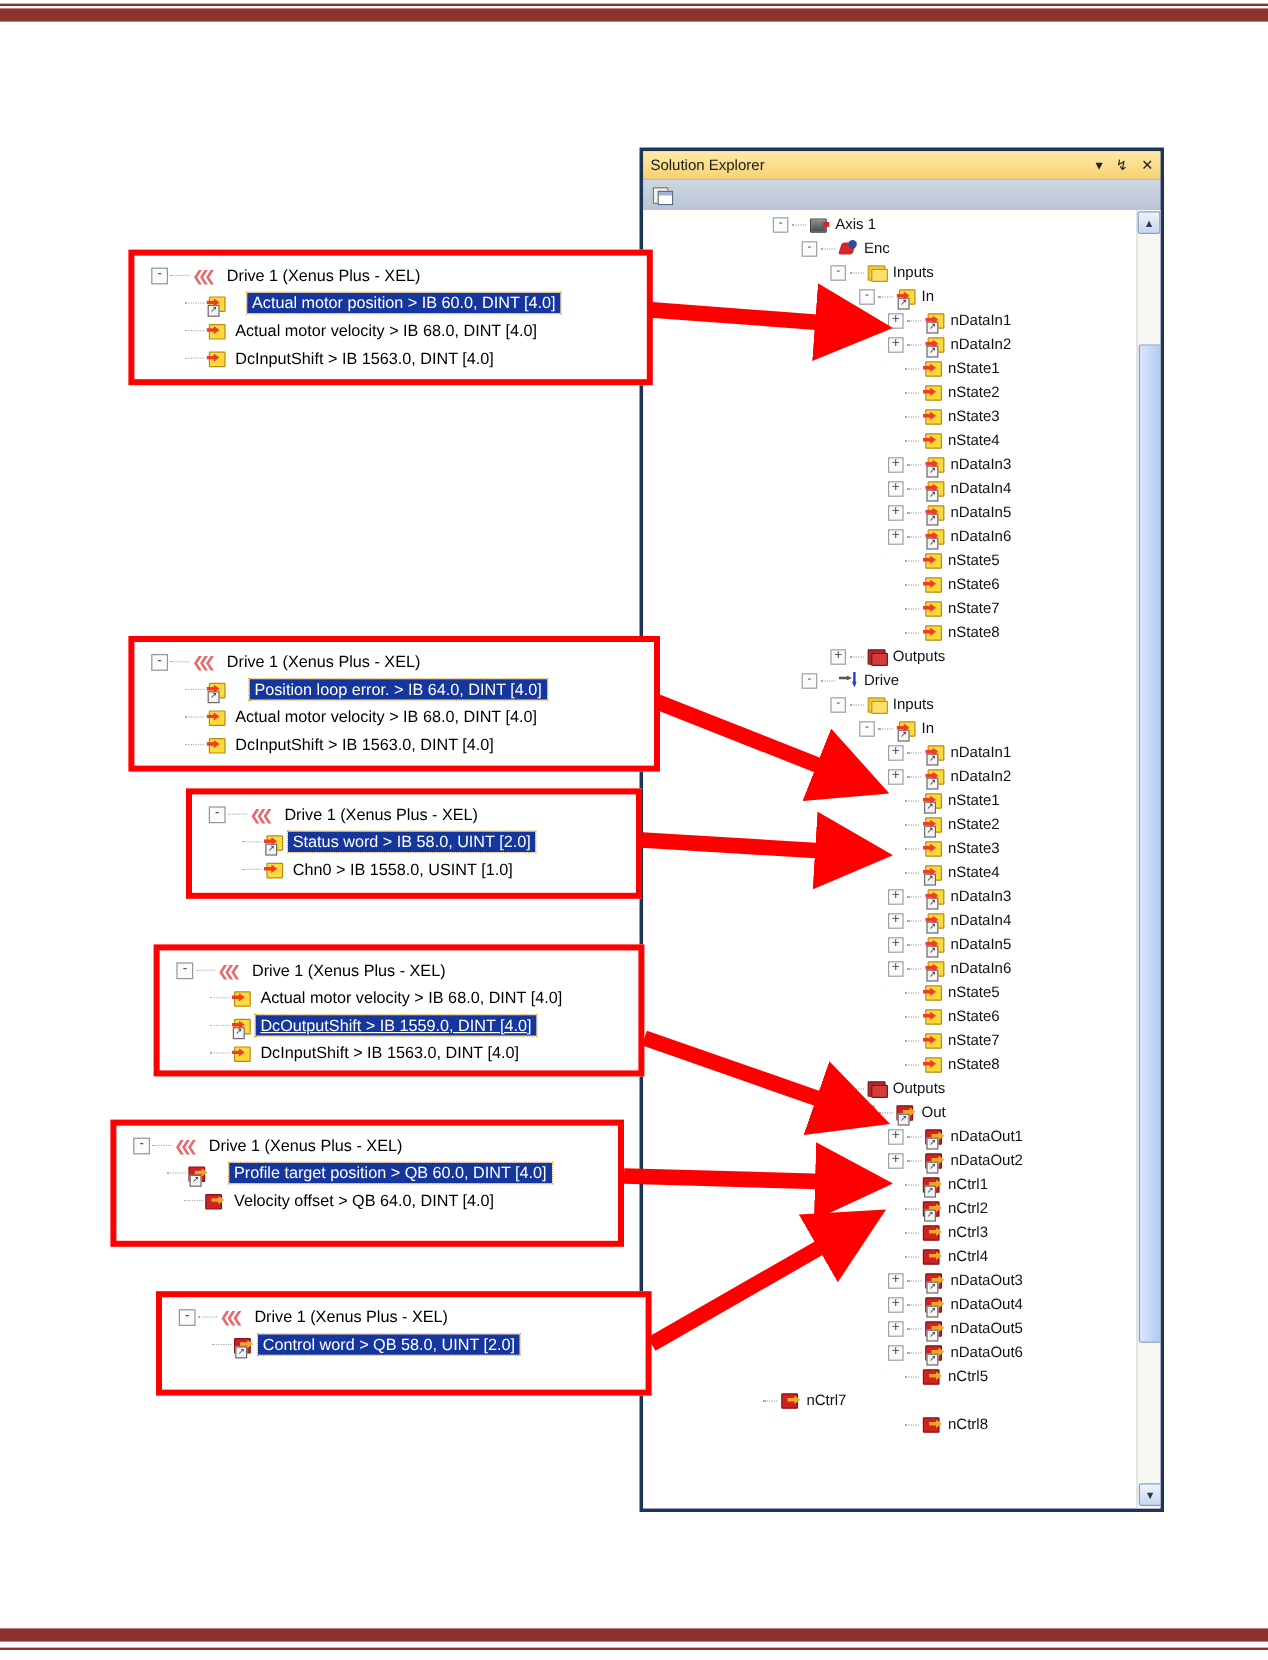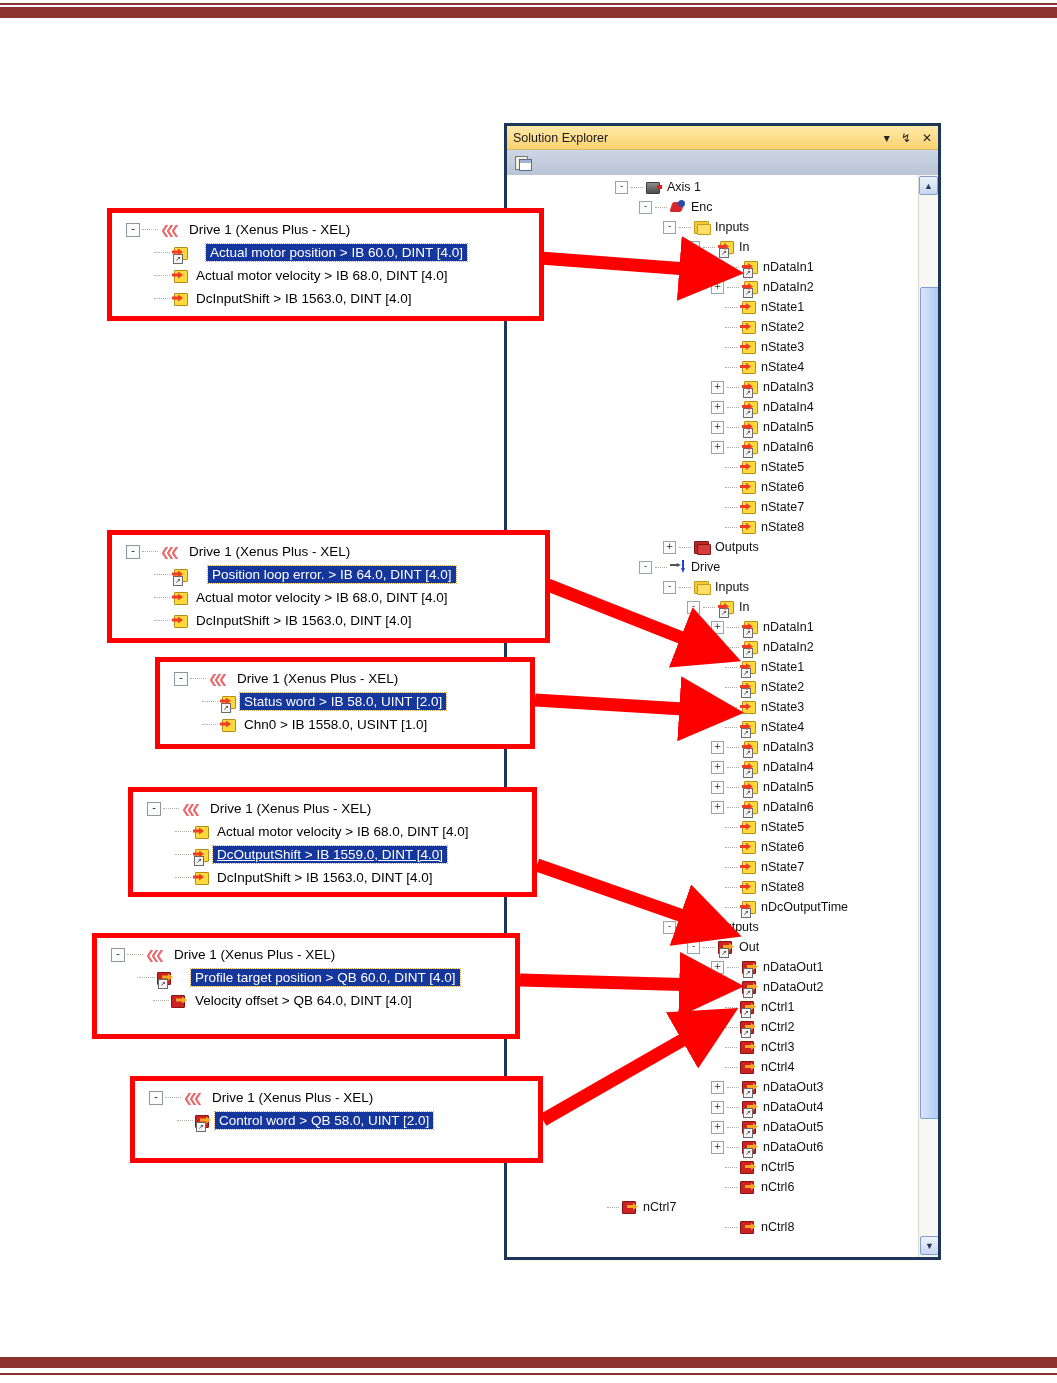--- a/index.html
+++ b/index.html
@@ -16,21 +16,21 @@
   .band-bot-thin{top:1373px;height:2px;}
 
   
   .spine{
     position:absolute;left:636px;top:186px;width:1px;height:1055px;
     border-left:1px dotted #b9b8b0;
   }
 
   
   #solution-explorer{
-    position:absolute;left:504px;top:123px;width:437px;height:1137px;
+    position:absolute;left:533px;top:123px;width:437px;height:1137px;
     background:#c4b5fd;border:3px solid #1d3557;box-sizing:border-box;
   }
   .se-titlebar{
     height:23px;background:linear-gradient(#ffe9a8,#f9d271);
     display:flex;align-items:center;padding:0 6px;
     font-size:12.5px;color:#1b1b1b;border-bottom:1px solid #d8bb62;
   }
   .se-title{flex:1;}
   .se-btns{display:flex;gap:11px;align-items:center;color:#222;font-size:12px;}
   .se-toolbar{
@@ -415,28 +415,20 @@
           <span class="dots"></span>
           <span class="g g-in"></span>
           <span class="lbl">nState7</span>
         </div>
         <div class="row" style="padding-left: 204px;">
           <span class="exp blank"></span>
           <span class="dots"></span>
           <span class="g g-in"></span>
           <span class="lbl">nState8</span>
         </div>
-        <div class="row" style="padding-left: 204px;">
-          <span class="exp blank"></span>
-          <span class="dots"></span>
-          <span class="g g-in">
-            <span class="linkmark">↗</span>
-          </span>
-          <span class="lbl">nDcOutputTime</span>
-        </div>
         <div class="row" style="padding-left: 156px;">
           <span class="exp">-</span>
           <span class="dots"></span>
           <span class="g g-outs"></span>
           <span class="lbl">Outputs</span>
         </div>
         <div class="row" style="padding-left: 180px;">
           <span class="exp">-</span>
           <span class="dots"></span>
           <span class="g g-out">
@@ -518,26 +510,20 @@
           <span class="g g-out">
             <span class="linkmark">↗</span>
           </span>
           <span class="lbl">nDataOut6</span>
         </div>
         <div class="row" style="padding-left: 204px;">
           <span class="exp blank"></span>
           <span class="dots"></span>
           <span class="g g-out"></span>
           <span class="lbl">nCtrl5</span>
-        </div>
-        <div class="row" style="padding-left: 204px;">
-          <span class="exp blank"></span>
-          <span class="dots"></span>
-          <span class="g g-out"></span>
-          <span class="lbl">nCtrl6</span>
         </div>
         <div class="row" style="padding-left: 86px;">
           <span class="exp blank"></span>
           <span class="dots"></span>
           <span class="g g-out"></span>
           <span class="lbl">nCtrl7</span>
         </div>
         <div class="row" style="padding-left: 204px;">
           <span class="exp blank"></span>
           <span class="dots"></span>

